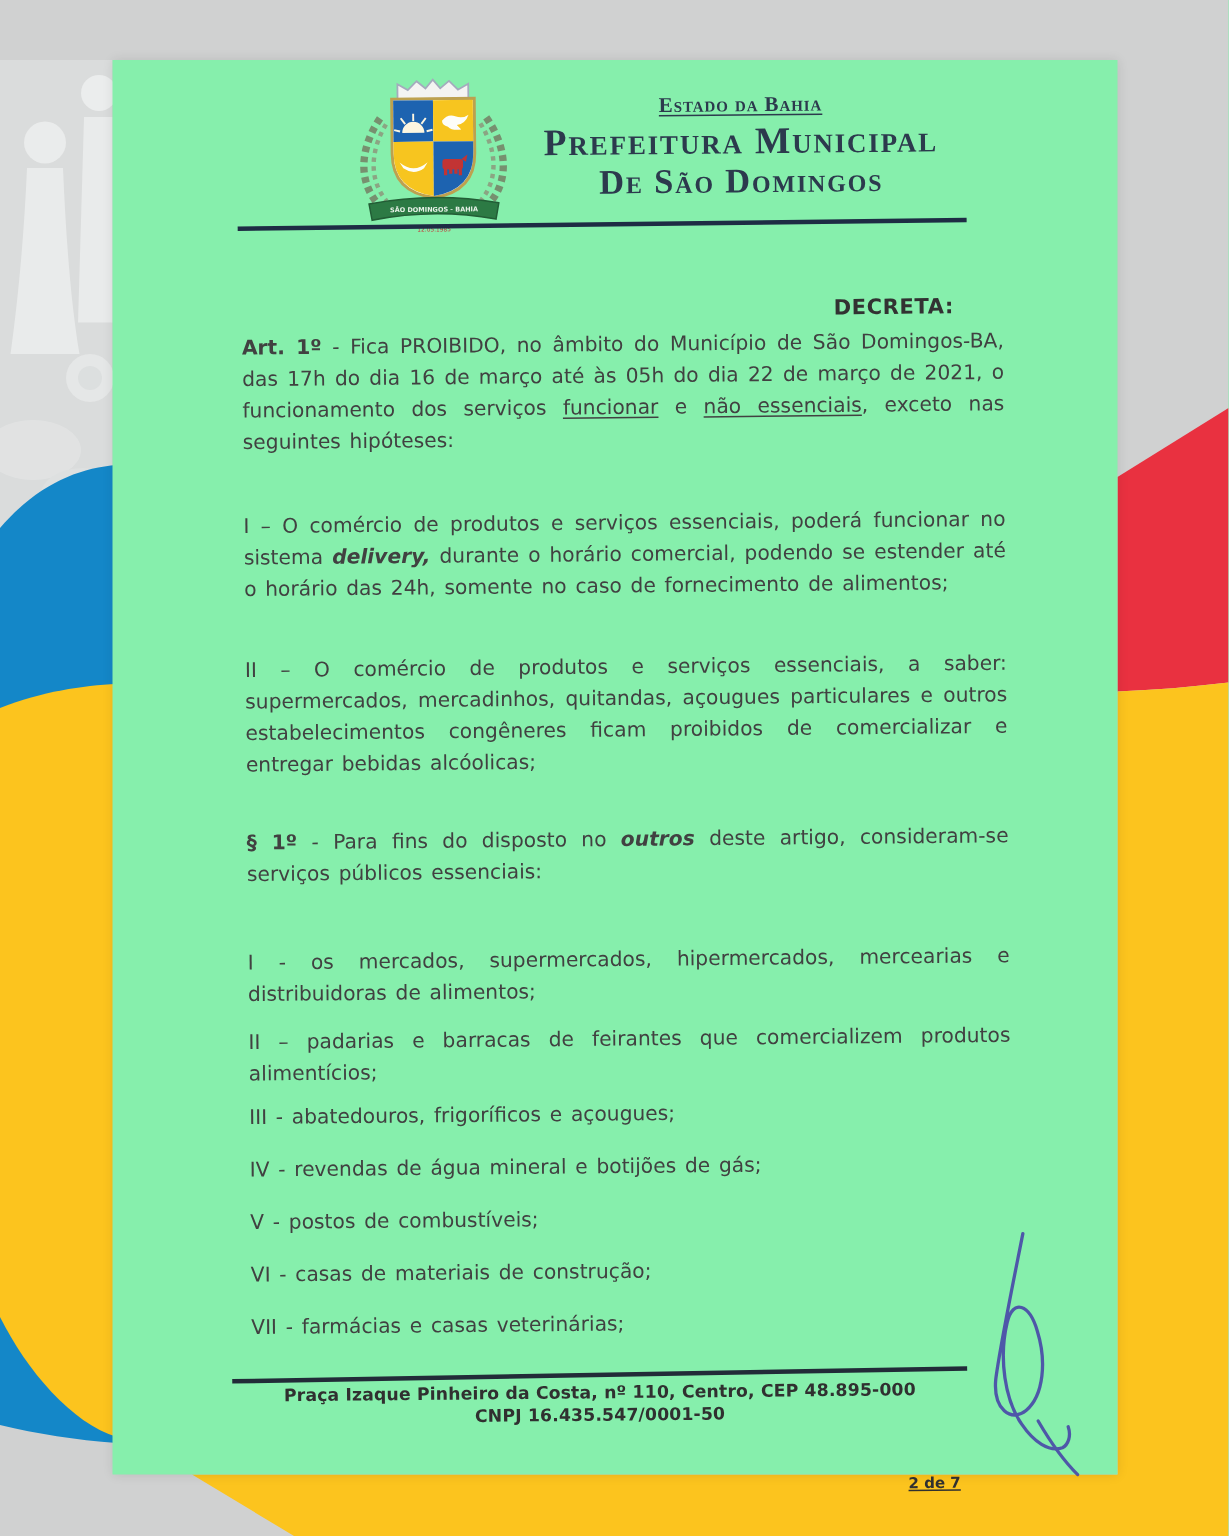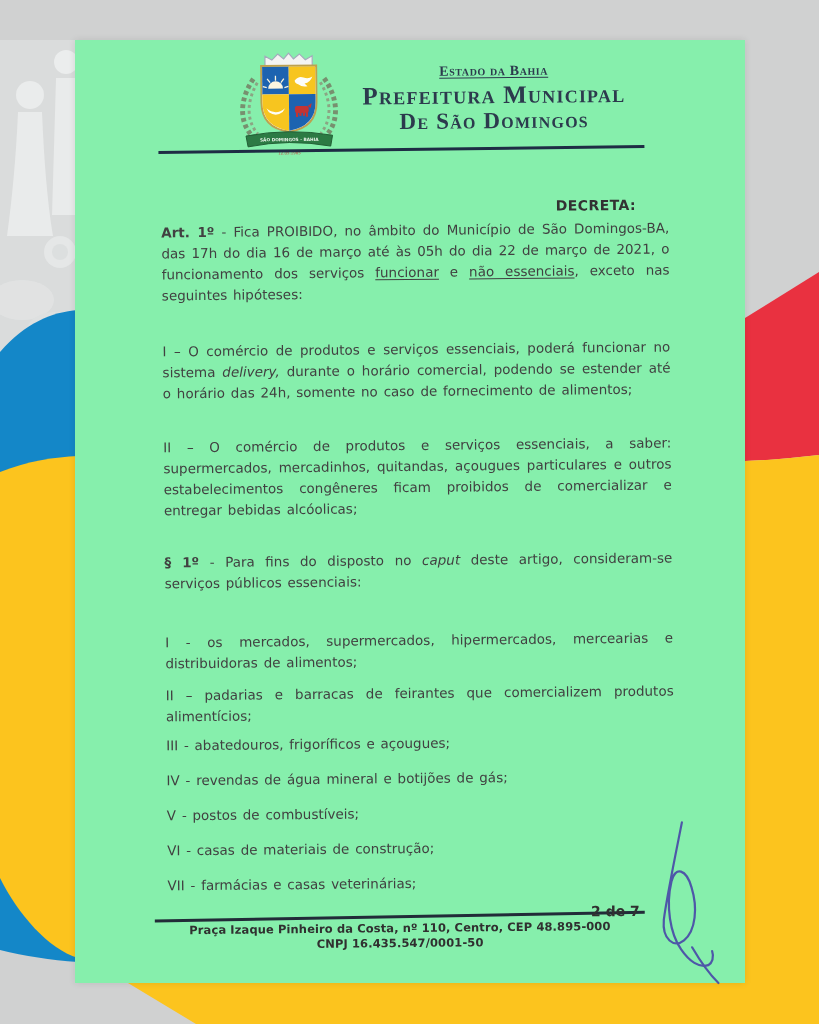--- a/index.html
+++ b/index.html
@@ -49,35 +49,35 @@
   .block{text-align:justify;margin-top:2px !important;}
   .mt35{margin-top:35px !important;}
   .mt33{margin-top:33px !important;}
   .mt31{margin-top:31px !important;}
   .mt38{margin-top:38px !important;}
   .mt11{margin-top:11px !important;}
   .mt8{margin-top:8px !important;}
   .mt14{margin-top:14px !important;}
   .item{text-align:justify;}
   .b{font-weight:bold;}
-  .i{font-style:italic;}
+  .i{font-style:italic;font-weight:bold;}
   .u{text-decoration:underline;text-underline-offset:2px;}
   
   .footer-rule{
     position:absolute;left:75px;top:875px;width:490px;height:2.5px;
     background:#222b38;transform:rotate(-0.45deg);
   }
   .footer{
     position:absolute;left:75px;top:881px;width:490px;text-align:center;
     font-size:11.5px;font-weight:bold;color:#303030;line-height:15px;
     letter-spacing:.1px;
   }
   .pagenum{
-    position:absolute;left:500px;top:865px;width:60px;text-align:right;
-    font-size:14px;color:#303030;
+    position:absolute;left:500px;top:946px;width:60px;text-align:right;
+    font-size:10px;color:#303030;text-decoration:underline;
   }
   .signature{position:absolute;left:560px;top:770px;width:95px;height:185px;}
 </style>
 </head>
 <body>
 
 <svg class="bg-svg" width="819" height="1024" viewBox="0 0 819 1024" aria-hidden="true">
 
   <g opacity="0.85">
     <rect x="0" y="40" width="75" height="330" fill="#dcdede"></rect>
@@ -152,21 +152,21 @@
       <div class="org1">Prefeitura Municipal</div>
       <div class="org2">De São Domingos</div>
     </div>
     <div class="rule1"></div>
 
     <div class="column">
       <p class="decreta">DECRETA:</p>
       <p class="block"><span class="b ">Art. 1º</span><span class=""> - Fica PROIBIDO, no âmbito do Município de São Domingos-BA, das 17h do dia 16 de março até às 05h do dia 22 de março de 2021, o funcionamento dos serviços </span><span class="u">funcionar</span><span class=""> e </span><span class="u">não essenciais</span><span class="">, exceto nas seguintes hipóteses:</span></p>
       <p class="block mt35"><span class="">I – O comércio de produtos e serviços essenciais, poderá funcionar no sistema </span><span class="i ">delivery,</span><span class=""> durante o horário comercial, podendo se estender até o horário das 24h, somente no caso de fornecimento de alimentos;</span></p>
       <p class="block mt33"><span class="">II – O comércio de produtos e serviços essenciais, a saber: supermercados, mercadinhos, quitandas, açougues particulares e outros estabelecimentos congêneres ficam proibidos de comercializar e entregar bebidas alcóolicas;</span></p>
-      <p class="block mt31"><span class="b ">§ 1º</span><span class=""> - Para fins do disposto no </span><span class="i ">caput</span><span class=""> deste artigo, consideram-se serviços públicos essenciais:</span></p>
+      <p class="block mt31"><span class="b ">§ 1º</span><span class=""> - Para fins do disposto no </span><span class="i ">outros</span><span class=""> deste artigo, consideram-se serviços públicos essenciais:</span></p>
       <p class="item mt38">I - os mercados, supermercados, hipermercados, mercearias e distribuidoras de alimentos;</p>
       <p class="item mt11">II – padarias e barracas de feirantes que comercializem produtos alimentícios;</p>
       <p class="item mt8">III - abatedouros, frigoríficos e açougues;</p>
       <p class="item mt14">IV - revendas de água mineral e botijões de gás;</p>
       <p class="item mt14">V - postos de combustíveis;</p>
       <p class="item mt14">VI - casas de materiais de construção;</p>
       <p class="item mt14">VII - farmácias e casas veterinárias;</p>
     </div>
 
     <div class="footer-rule"></div>

